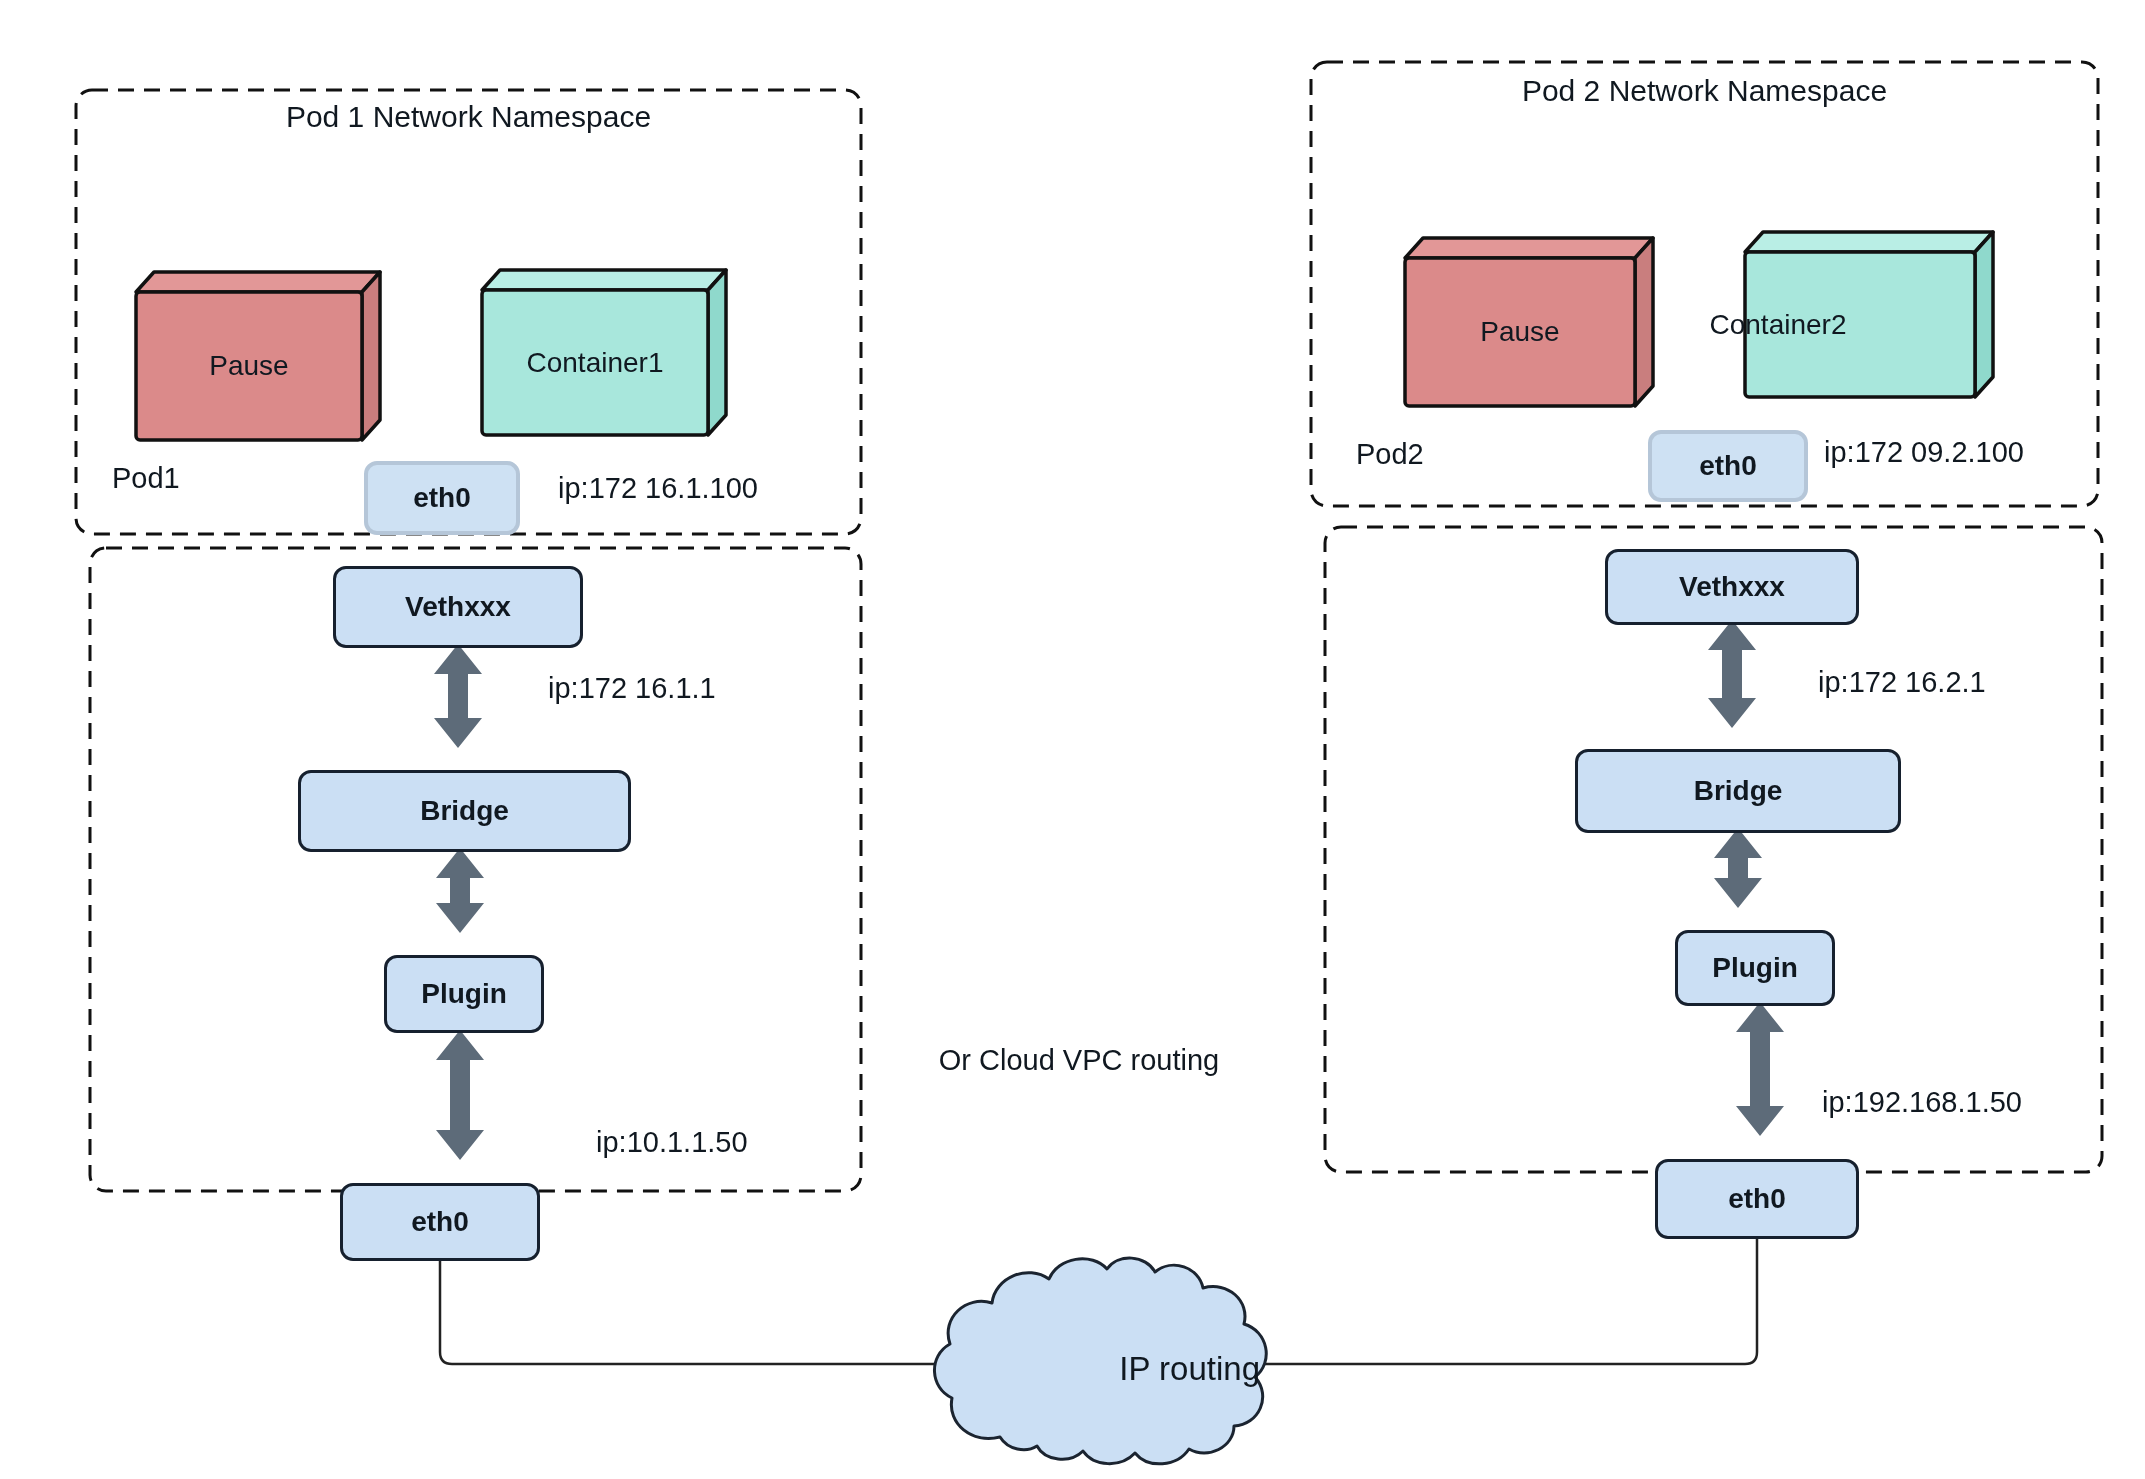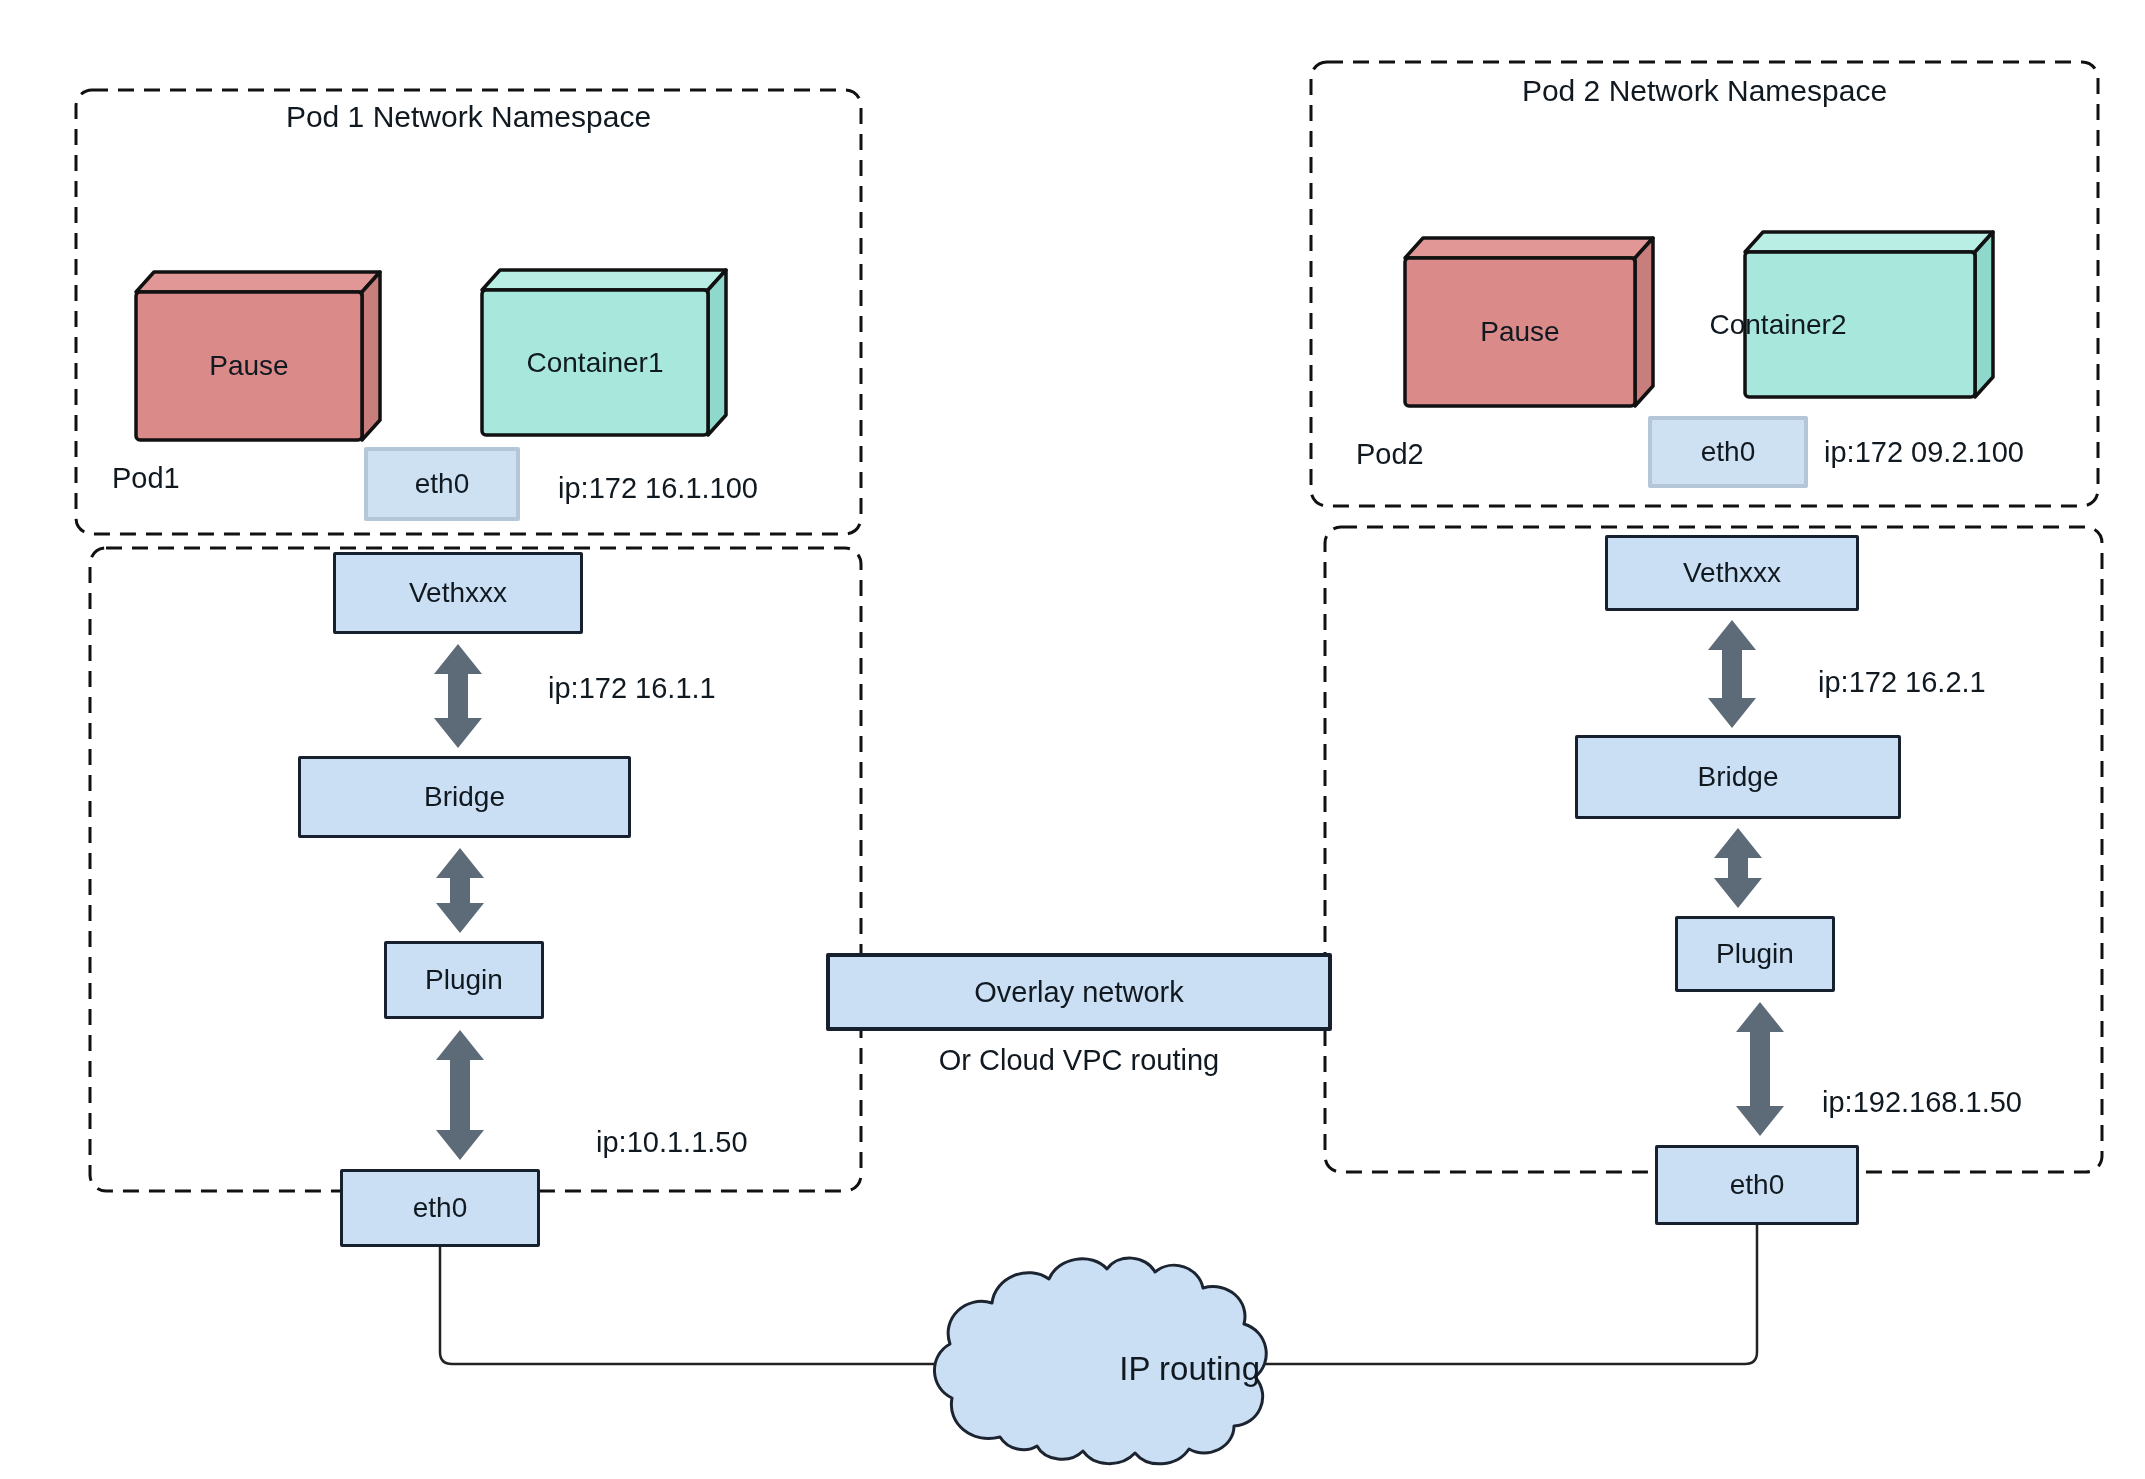--- a/index.html
+++ b/index.html
@@ -4,22 +4,22 @@
 <style>
   html, body { margin:0; padding:0; background:#ffffff; }
   .canvas {
     position:relative; width:2145px; height:1479px; background:#ffffff;
     font-family:"Liberation Sans", sans-serif; color:#101820; overflow:hidden;padding-left:27px;
   }
   svg.underlay { position:absolute; left:0; top:0; width:2145px; height:1479px; }
 
   .box {
     position:absolute; display:flex; align-items:center; justify-content:center;
-    background:#CBDFF4; border:3px solid #16202E; border-radius:2px;
-    font-size:28px; font-weight:400; box-sizing:border-box;
+    background:#CBDFF4; border:3px solid #16202E; border-radius:13px;
+    font-size:28px; font-weight:700; box-sizing:border-box;margin-top:14px;
   }
   .box.pale { background:#CEE1F3; border:4px solid #B5C6D8; }
   .box.overlay { border-width:4px; font-size:29px; }
 
   .facelabel {
     position:absolute; display:flex; align-items:center; justify-content:center;
     font-size:28px; font-weight:500;
   }
   .title { position:absolute; text-align:center; font-size:30px; font-weight:500; }
   .lbl   { position:absolute; font-size:29px; font-weight:400; white-space:nowrap; }
@@ -105,18 +105,17 @@
   <div class="lbl" style="left:596px; top:1126px;">ip:10.1.1.50</div>
   <div class="box" style="left:340px; top:1169px; width:200px; height:78px;">eth0</div>
 
   <div class="box" style="left:1605px; top:535px; width:254px; height:76px;">Vethxxx</div>
   <div class="lbl" style="left:1818px; top:666px;">ip:172 16.2.1</div>
   <div class="box" style="left:1575px; top:735px; width:326px; height:84px;">Bridge</div>
   <div class="box" style="left:1675px; top:916px; width:160px; height:76px;">Plugin</div>
   <div class="lbl" style="left:1822px; top:1086px;">ip:192.168.1.50</div>
   <div class="box" style="left:1655px; top:1145px; width:204px; height:80px;">eth0</div>
 
-  <div class="box overlay" style="left:826px; top:953px; width:506px; height:78px;">Overlay network</div>
   <div class="lbl center" style="left:826px; top:1044px; width:506px;">Or Cloud VPC routing</div>
 
   <div class="cloudlbl" style="left:960px; top:1350px; width:300px;">IP routing</div>
 
 </div>
 
 </body></html>

